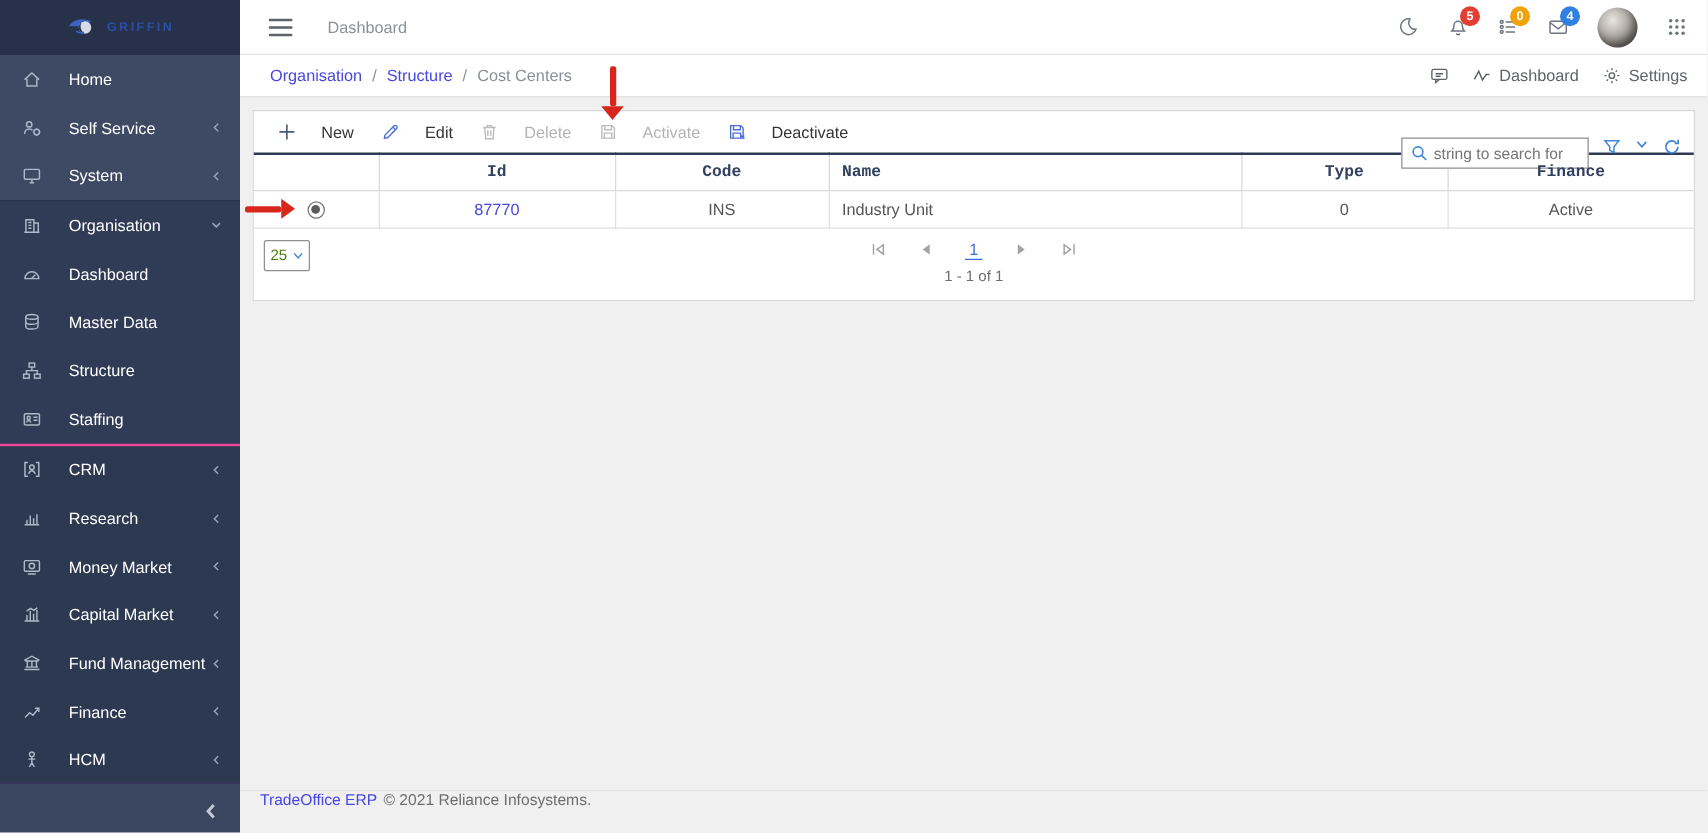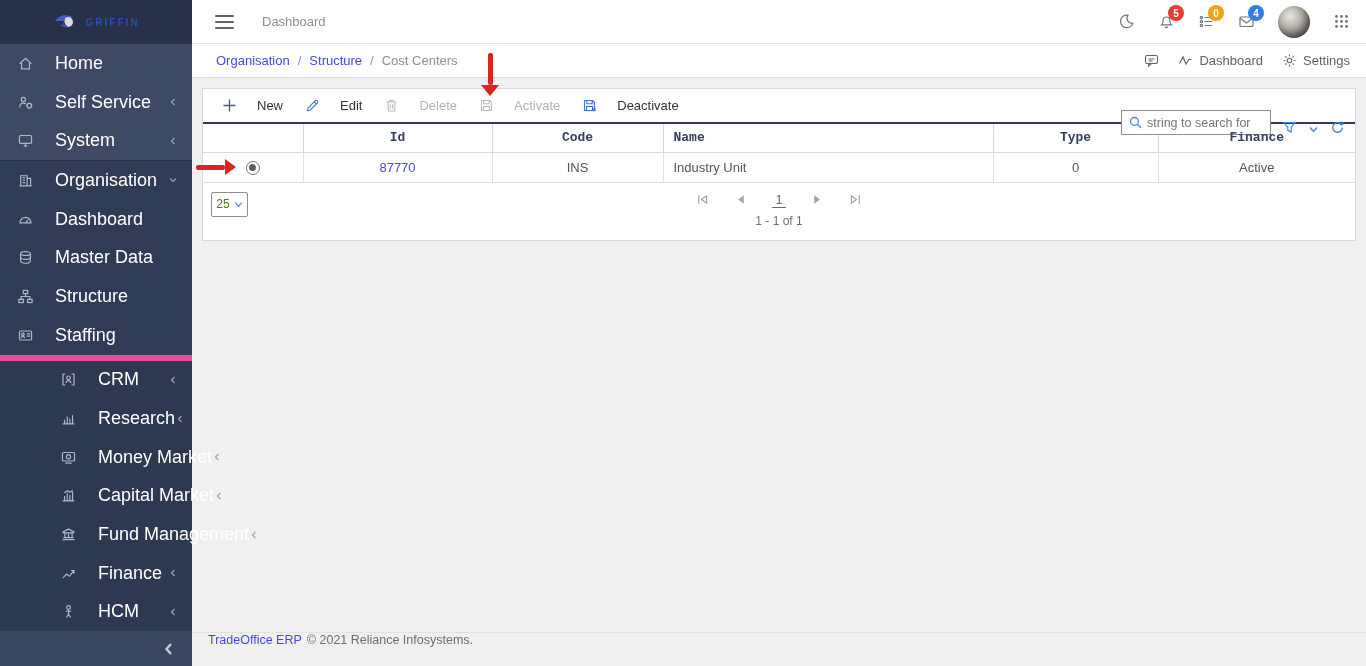--- a/index.html
+++ b/index.html
@@ -7,22 +7,22 @@
   body { font-family:"Liberation Sans", sans-serif; background:#f0f0f1; }
 
   .app { position:relative; display:flex; width:1366px; height:666px; }
 
   
   .sidebar { flex:0 0 192px; width:192px; display:flex; flex-direction:column; background:#4c1d95; }
   .logo-bar { height:44px; background:#273149; display:flex; align-items:center; justify-content:center; gap:7px; flex:0 0 44px; }
   .logo-text { color:#2b4ea8; font-size:10px; font-weight:bold; letter-spacing:2px; }
   .nav-group-a { background:#3e4a63; }
   .nav-group-b { background:#303c55; border-top:1px solid #27324a; }
-  .nav-group-c { background:#2d3950; border-top:6px solid #ec4899;padding-left:43px; }
-  .nav-item { height:38.7px; display:flex; align-items:center; padding:0 14px 0 17px; color:#ffffff; font-size:18px; cursor:pointer; }
+  .nav-group-c { background:#2d3950; border-top:2px solid #ec4899; }
+  .nav-item { height:38.7px; display:flex; align-items:center; padding:0 14px 0 17px; color:#ffffff; font-size:13px; cursor:pointer; }
   .nav-icon { width:17px; height:17px; margin-right:21px; color:#aeb8c9; flex:0 0 17px; display:flex; align-items:center; justify-content:center; }
   .nav-icon svg { width:17px; height:17px; }
   .nav-label { flex:1; white-space:nowrap; }
   .nav-chevron { color:#98a3b8; display:flex; }
   .nav-chevron svg { width:10px; height:10px; }
   .sidebar-bottom { flex:1; background:#3a465f; display:flex; align-items:flex-end; justify-content:flex-end; padding:0 16px 10px 0; }
   .collapse-chevron { color:#c3c9d4; display:flex; cursor:pointer; }
   .collapse-chevron svg { width:14px; height:14px; }
 
   
@@ -53,21 +53,21 @@
   .panel { background:#fff; border:1px solid #d9d9d9; }
 
   .toolbar { height:33px; display:flex; align-items:center; padding:0 8px; }
   .tbtn { display:flex; align-items:center; gap:20px; padding:0 11px; font-size:13px; color:#333; height:100%; cursor:pointer; }
   .tbtn svg { width:15px; height:15px; }
   .tbtn.disabled { color:#b3b3b3; cursor:default; }
   .icon-plus { color:#4b5b76; }
   .icon-pencil { color:#4a6fd8; }
   .icon-gray { color:#bcbcbc; }
   .icon-docblue { color:#4a6fd8; }
-  .toolbar-right { margin-left:auto; display:flex; align-items:flex-end; gap:11px; padding-right:2px;margin-top:34px; }
+  .toolbar-right { margin-left:auto; display:flex; align-items:flex-start; gap:11px; padding-right:2px;margin-top:34px; }
   .search-box { display:flex; align-items:center; border:1px solid #8f8f8f; height:25px; width:150px; padding:0 7px; gap:5px; background:#fff; }
   .search-box svg { width:13px; height:13px; color:#4286d8; flex:0 0 13px; }
   .search-box input { border:none; outline:none; font-size:12.5px; width:100%; color:#444; font-family:"Liberation Sans",sans-serif; }
   .search-box input::placeholder { color:#767676; }
   .blue-icon { color:#4286d8; display:flex; cursor:pointer; }
   .blue-icon svg { width:15px; height:15px; }
   .blue-icon.small svg { width:11px; height:11px; }
 
   table.grid { width:100%; border-collapse:collapse; table-layout:fixed; border-top:2px solid #2f3b55; }
   table.grid th { height:29px; font-size:13px; font-weight:bold; color:#32415f; border-right:1px solid #d9d9d9; border-bottom:1px solid #d9d9d9; text-align:center; cursor:pointer;font-family:Liberation Mono, monospace; }

